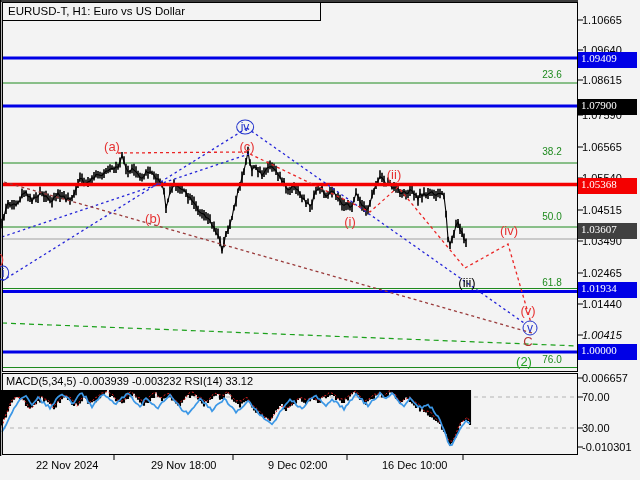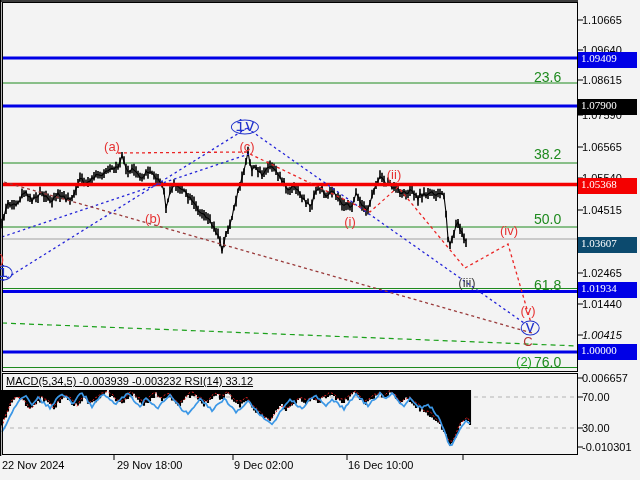--- a/index.html
+++ b/index.html
@@ -2,25 +2,25 @@
 <html><head>
 <meta charset="utf-8">
 <style>
   html,body{margin:0;padding:0;}
   body{width:640px;height:480px;background:#f3f3f3;font-family:"Liberation Sans",sans-serif;position:relative;overflow:hidden;}
   #stage{position:absolute;left:0;top:0;width:640px;height:480px;}
   svg{position:absolute;left:0;top:0;}
   .lbl{position:absolute;font-size:11px;color:#000;white-space:nowrap;}
   #title-box{position:absolute;left:2px;top:2px;width:312px;height:17px;border:1px solid #000;background:#f3f3f3;font-size:11.5px;line-height:17px;padding-left:5px;color:#000;}
   .axbox{position:absolute;left:578px;width:56px;height:16px;color:#fff;font-size:11px;line-height:13px;padding-left:3px;font-family:Liberation Serif, serif;}
-  .fib{position:absolute;left:534px;width:36px;text-align:left;font-size:14px;color:#1e8a1e;}
+  .fib{position:absolute;left:534px;width:36px;text-align:center;font-size:10px;color:#1e8a1e;}
   .wave{position:absolute;font-size:13px;transform:translate(-50%,-50%);background:transparent;}
-  .wave.circled{border:1.4px solid currentColor;border-radius:50%;padding:0 3.5px;font-size:16px;line-height:13px;font-family:Liberation Mono, monospace;}
-  #macd-caption{position:absolute;left:6px;top:375px;font-size:11px;color:#000;text-decoration:underline;}
-  .xlab{position:absolute;top:459px;font-size:11px;color:#000;}
+  .wave.circled{border:1.4px solid currentColor;border-radius:50%;padding:0 3.5px;font-size:12px;line-height:13px;}
+  #macd-caption{position:absolute;left:6px;top:375px;font-size:11px;color:#000;}
+  .xlab{position:absolute;top:459px;font-size:11px;color:#000;margin-left:34px;}
 </style>
 </head>
 <body>
 
 <div id="stage">
   <svg id="chart-canvas" width="640" height="480" viewBox="0 0 640 480">
       <line x1="2" y1="83" x2="578" y2="83" stroke="#1e8a1e" stroke-width="1"></line>
       <line x1="2" y1="163" x2="578" y2="163" stroke="#1e8a1e" stroke-width="1"></line>
       <line x1="2" y1="227" x2="578" y2="227" stroke="#1e8a1e" stroke-width="1"></line>
       <line x1="2" y1="288.5" x2="578" y2="288.5" stroke="#1e8a1e" stroke-width="1"></line>
@@ -68,55 +68,56 @@
       <line x1="578" y1="350" x2="583" y2="350" stroke="#000" stroke-width="1"></line>
       <line x1="578" y1="378" x2="583" y2="378" stroke="#000" stroke-width="1"></line>
       <line x1="578" y1="397" x2="583" y2="397" stroke="#000" stroke-width="1"></line>
       <line x1="578" y1="428" x2="583" y2="428" stroke="#000" stroke-width="1"></line>
       <line x1="578" y1="447" x2="583" y2="447" stroke="#000" stroke-width="1"></line>
       <line x1="114" y1="455" x2="114" y2="460" stroke="#000" stroke-width="1"></line>
       <line x1="233" y1="455" x2="233" y2="460" stroke="#000" stroke-width="1"></line>
       <line x1="347" y1="455" x2="347" y2="460" stroke="#000" stroke-width="1"></line>
       <line x1="463" y1="455" x2="463" y2="460" stroke="#000" stroke-width="1"></line>
     </svg>
+  <div id="title-box">EURUSD-T, H1:  Euro vs US Dollar</div>
   <div id="macd-caption">MACD(5,34,5) -0.003939 -0.003232 RSI(14) 33.12</div>
   <div id="labels">
       <div class="lbl" style="left: 582px; top: 14px;">1.10665</div>
       <div class="lbl" style="left: 582px; top: 44px;">1.09640</div>
       <div class="lbl" style="left: 582px; top: 74px;">1.08615</div>
       <div class="lbl" style="left: 582px; top: 109px;">1.07590</div>
       <div class="lbl" style="left: 582px; top: 141px;">1.06565</div>
       <div class="lbl" style="left: 582px; top: 172px;">1.05540</div>
       <div class="lbl" style="left: 582px; top: 204px;">1.04515</div>
       <div class="lbl" style="left: 582px; top: 235px;">1.03490</div>
       <div class="lbl" style="left: 582px; top: 267px;">1.02465</div>
       <div class="lbl" style="left: 582px; top: 298px;">1.01440</div>
       <div class="lbl" style="left: 582px; top: 329px; font-style: italic;">1.00415</div>
       <div class="lbl" style="left: 582px; top: 372px;">0.006657</div>
       <div class="lbl" style="left: 582px; top: 391px;">70.00</div>
       <div class="lbl" style="left: 582px; top: 422px;">30.00</div>
       <div class="lbl" style="left: 582px; top: 441px;">-0.010301</div>
       <div class="axbox" style="top: 51.5px; background: rgb(0, 0, 230);">1.09409</div>
       <div class="axbox" style="top: 98.5px; background: #000000;">1.07900</div>
       <div class="axbox" style="top: 177.5px; background: rgb(244, 0, 0);">1.05368</div>
-      <div class="axbox" style="top: 237px; background: #0c4a6e;">1.03607</div>
+      <div class="axbox" style="top: 223px; background: #404040;">1.03607</div>
       <div class="axbox" style="top: 281.5px; background: rgb(0, 0, 230);">1.01934</div>
       <div class="axbox" style="top: 343.5px; background: rgb(0, 0, 230);">1.00000</div>
       <div class="fib" style="top: 69px;">23.6</div>
       <div class="fib" style="top: 146px;">38.2</div>
       <div class="fib" style="top: 211px;">50.0</div>
       <div class="fib" style="top: 277px;">61.8</div>
       <div class="fib" style="top: 354px;">76.0</div>
       <div class="wave" style="left: 112px; top: 146px; color: rgb(230, 50, 50);">(a)</div>
       <div class="wave" style="left: 153px; top: 218px; color: rgb(230, 50, 50);">(b)</div>
       <div class="wave" style="left: 247px; top: 146px; color: rgb(230, 50, 50);">(c)</div>
       <div class="wave circled" style="left: 245px; top: 127px; color: rgb(34, 51, 204);">iv</div>
       <div class="wave" style="left: 350px; top: 221px; color: rgb(230, 50, 50);">(i)</div>
       <div class="wave" style="left: 394px; top: 174px; color: rgb(230, 50, 50);">(ii)</div>
-      <div class="wave" style="left: 467px; top: 282px; color: #404040;">(iii)</div>
+      <div class="wave" style="left: 467px; top: 282px; color: #000000;">(iii)</div>
       <div class="wave" style="left: 509px; top: 230px; color: rgb(230, 50, 50);">(iv)</div>
       <div class="wave" style="left: 528px; top: 310px; color: rgb(230, 50, 50);">(v)</div>
       <div class="wave circled" style="left: 530px; top: 328px; color: rgb(34, 51, 204);">v</div>
       <div class="wave" style="left: 528px; top: 341px; color: rgb(176, 53, 53);">C</div>
       <div class="wave" style="left: 524px; top: 361px; color: rgb(34, 160, 34);">(2)</div>
       <div class="wave" style="left: 2px; top: 258px; color: rgb(230, 50, 50);">)</div>
       <div class="wave circled" style="left: 3px; top: 273px; color: rgb(34, 51, 204);">i</div>
       <div class="xlab" style="left: 2px;">22 Nov 2024</div>
       <div class="xlab" style="left: 117px;">29 Nov 18:00</div>
       <div class="xlab" style="left: 234px;">9 Dec 02:00</div>

